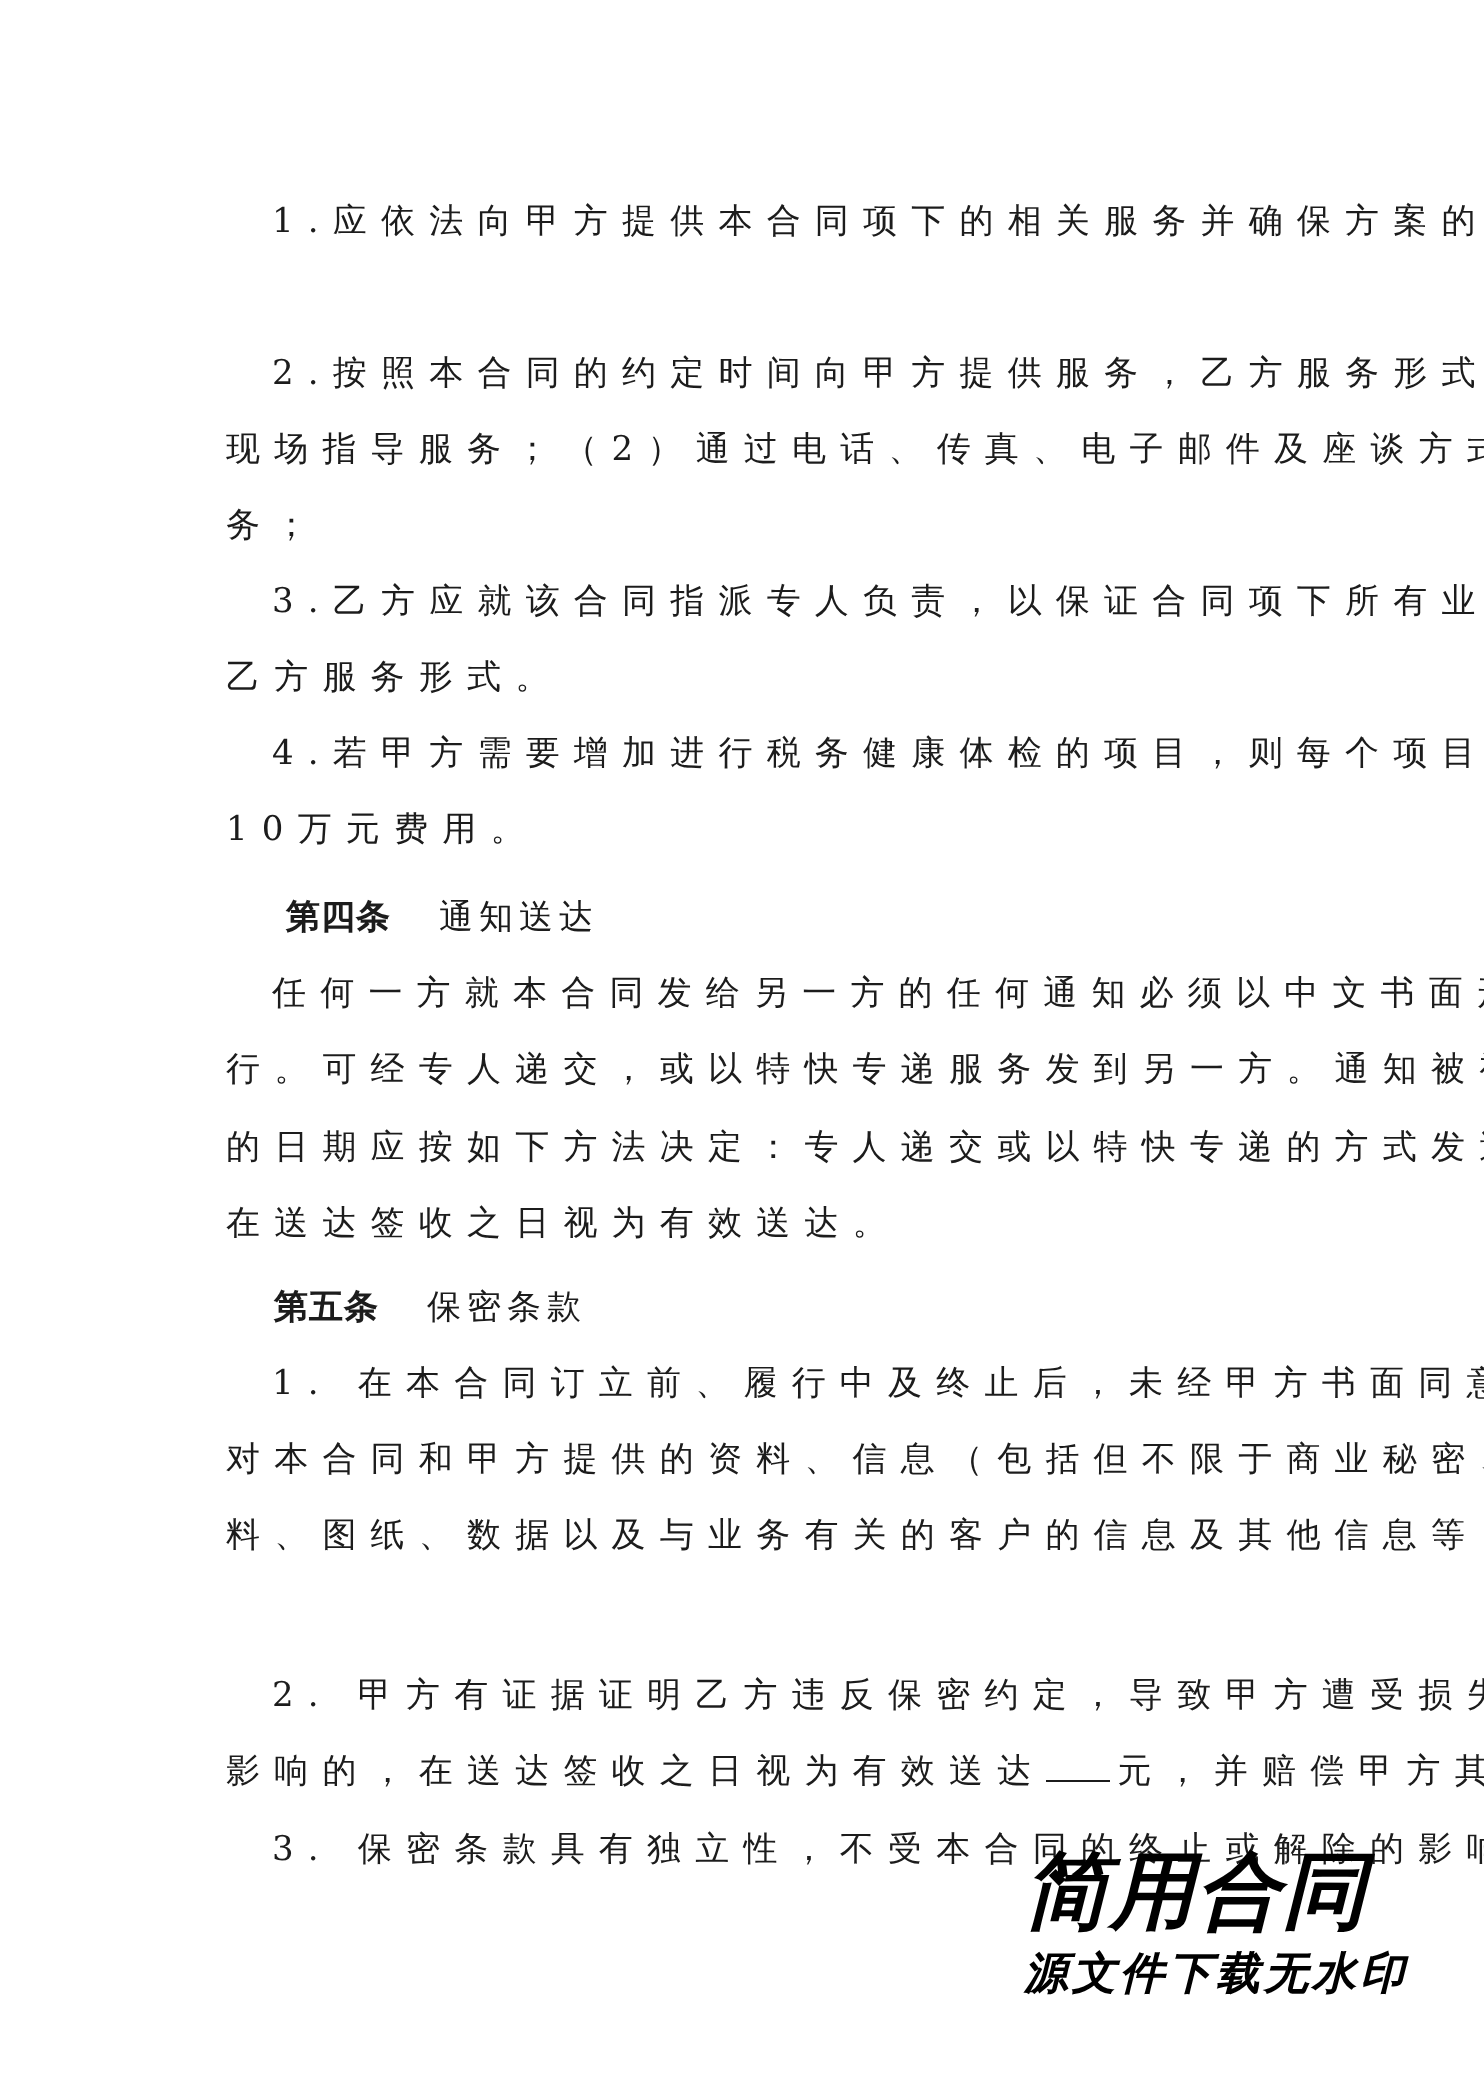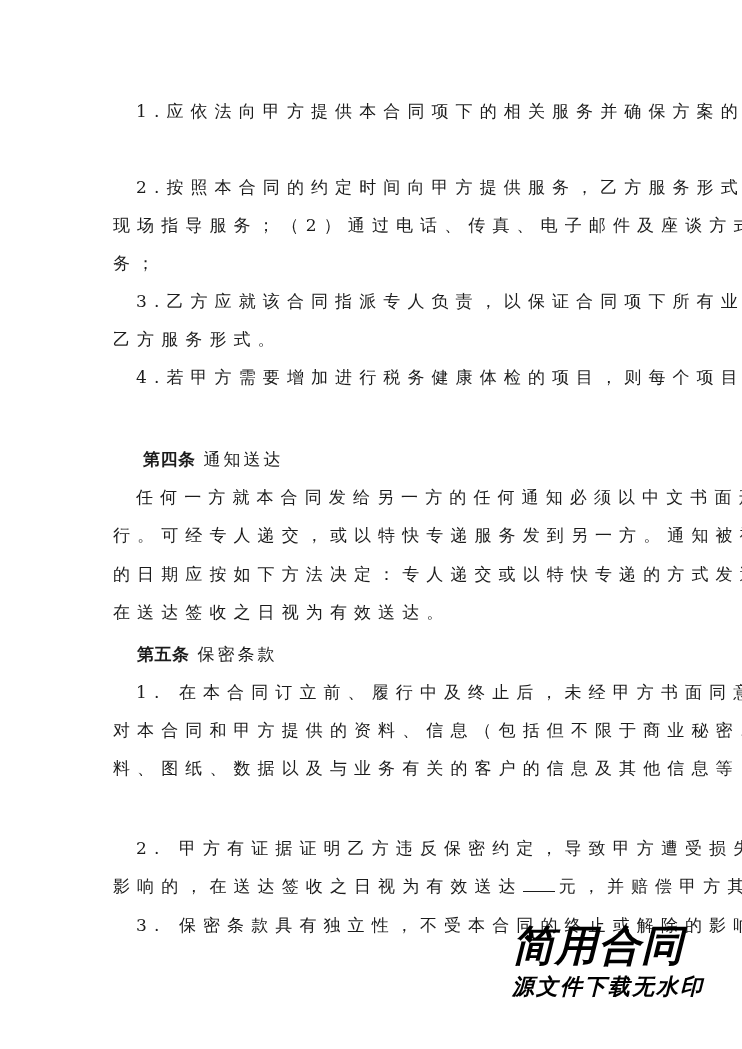--- a/index.html
+++ b/index.html
@@ -32,21 +32,21 @@
     letter-spacing: 7.1px;
   }
   .line.indent { left: 136px; }
   .line.heading { left: 137px; letter-spacing: 2px; }
   .heading .h-num {
     font-weight: bold;
     font-family: Liberation Serif, serif;
     letter-spacing: 0.5px;
   }
   .heading .h-title {
-    margin-left: 8px;
+    margin-left: 24px;
     letter-spacing: 3px;
   }
   .blank {
     display: inline-block;
     width: 32px;
     border-bottom: 1.5px solid #1c1c1c;
     height: 16px;
     margin: 0 4px 0 0;
     vertical-align: baseline;
   }
@@ -78,20 +78,21 @@
   <div class="line indent" style="top:99px">1.应依法向甲方提供本合同项下的相关服务并确保方案的合法性、</div>
 
   <div class="line indent" style="top:175px">2.按照本合同的约定时间向甲方提供服务，乙方服务形式：（1）</div>
   <div class="line" style="top:213px">现场指导服务；（2）通过电话、传真、电子邮件及座谈方式进行服</div>
   <div class="line" style="top:251px">务；</div>
 
   <div class="line indent" style="top:289px">3.乙方应就该合同指派专人负责，以保证合同项下所有业务的及</div>
   <div class="line" style="top:327px">乙方服务形式。</div>
 
   <div class="line indent" style="top:365px">4.若甲方需要增加进行税务健康体检的项目，则每个项目另加收</div>
+  <div class="line" style="top:403px">10万元费用。</div>
 
   <div class="line heading" style="top:447px; left:143px">
     <span class="h-num">第四条</span><span class="h-title">通知送达</span>
   </div>
   <div class="line indent" style="top:485px">任何一方就本合同发给另一方的任何通知必须以中文书面形式进</div>
   <div class="line" style="top:523px">行。可经专人递交，或以特快专递服务发到另一方。通知被视为送达</div>
   <div class="line" style="top:562px">的日期应按如下方法决定：专人递交或以特快专递的方式发送的通知</div>
   <div class="line" style="top:600px">在送达签收之日视为有效送达。</div>
 
   <div class="line heading" style="top:642px">

